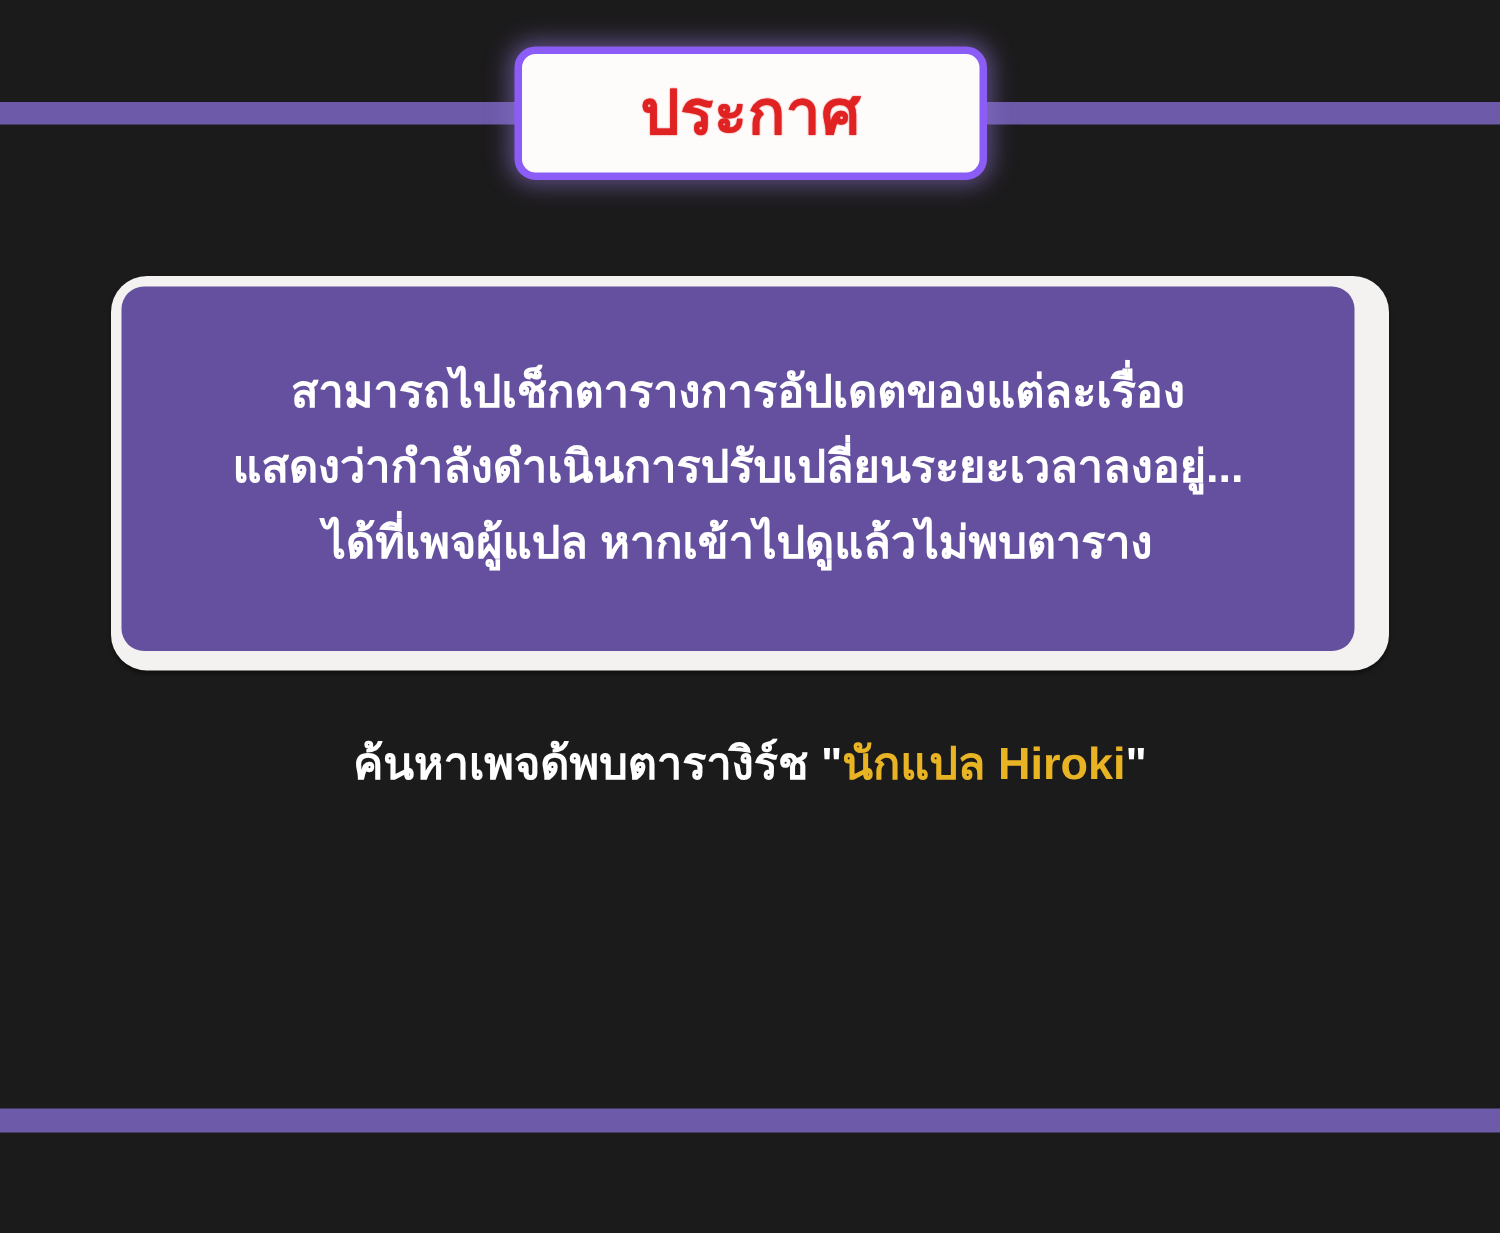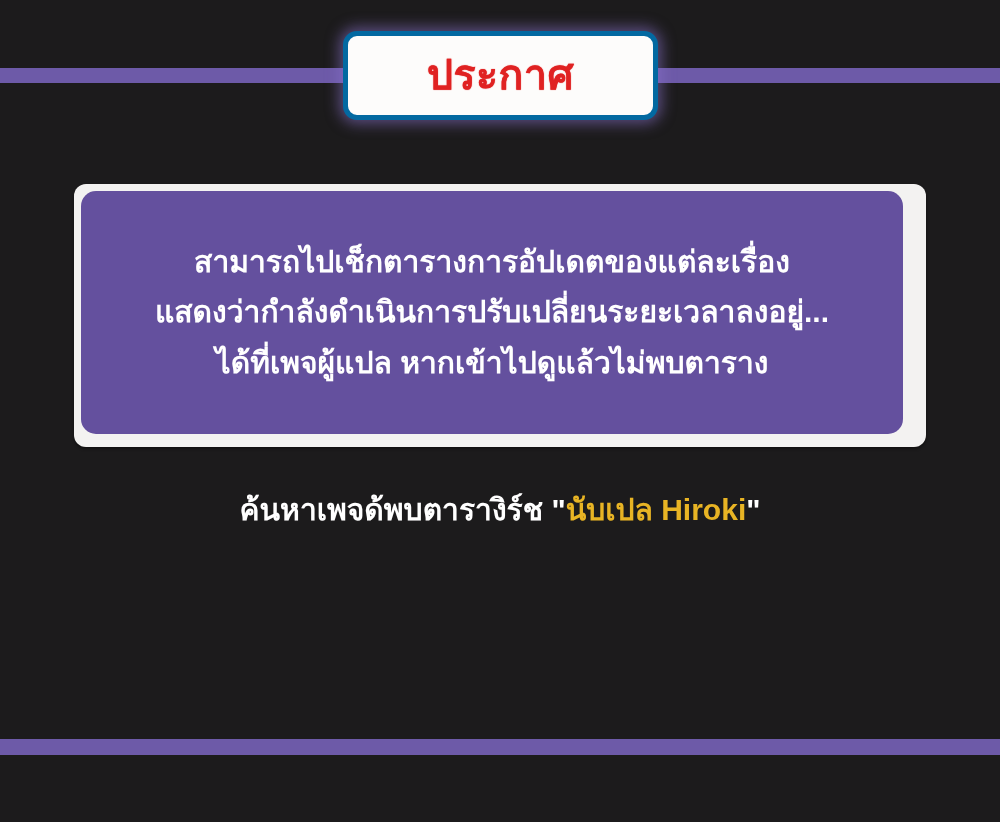--- a/index.html
+++ b/index.html
@@ -33,21 +33,21 @@
     width: 1000px;
     height: 150px;
   }
   .header-plaque {
     position: absolute;
     left: 343px;
     top: 31px;
     width: 315px;
     height: 89px;
     background: #fdfcfb;
-    border: 5px solid #0369a1;
+    border: 5px solid #8b5cf6;
     border-radius: 14px;
     box-shadow: 0 0 14px 4px rgba(139,114,204,0.55);
     display: flex;
     align-items: center;
     justify-content: center;
   }
   .header-title {
     color: #e02222;
     font-size: 41px;
     font-weight: bold;
@@ -57,21 +57,21 @@
   }
 
   
   .card-outer {
     position: absolute;
     left: 74px;
     top: 184px;
     width: 852px;
     height: 263px;
     background: #f3f2f1;
-    border-radius: 12px;
+    border-radius: 24px;
     padding: 7px 23px 13px 7px;
     box-shadow: 0 2px 3px rgba(0,0,0,0.4);
   }
   .card-inner {
     width: 100%;
     height: 100%;
     background: #64509e;
     border-radius: 15px;
     display: flex;
     flex-direction: column;
@@ -128,18 +128,18 @@
     <div class="card-line">สามารถไปเช็กตารางการอัปเดตของแต่ละเรื่อง</div>
     <div class="card-line">แสดงว่ากำลังดำเนินการปรับเปลี่ยนระยะเวลาลงอยู่...</div>
     <div class="card-line">ได้ที่เพจผู้แปล หากเข้าไปดูแล้วไม่พบตาราง</div>
   </div>
 </div>
 
 <div class="info-block">
 
   <div class="info-line">
     <span>ค้นหาเพจด้พบตารางิร์ช</span>
-    <span>"</span><span class="accent-gold">นับเปล Hiroki</span><span>"</span>
+    <span>"</span><span class="accent-gold">นักแปล Hiroki</span><span>"</span>
   </div>
 
 
 
 </div>
 
 </body></html>

